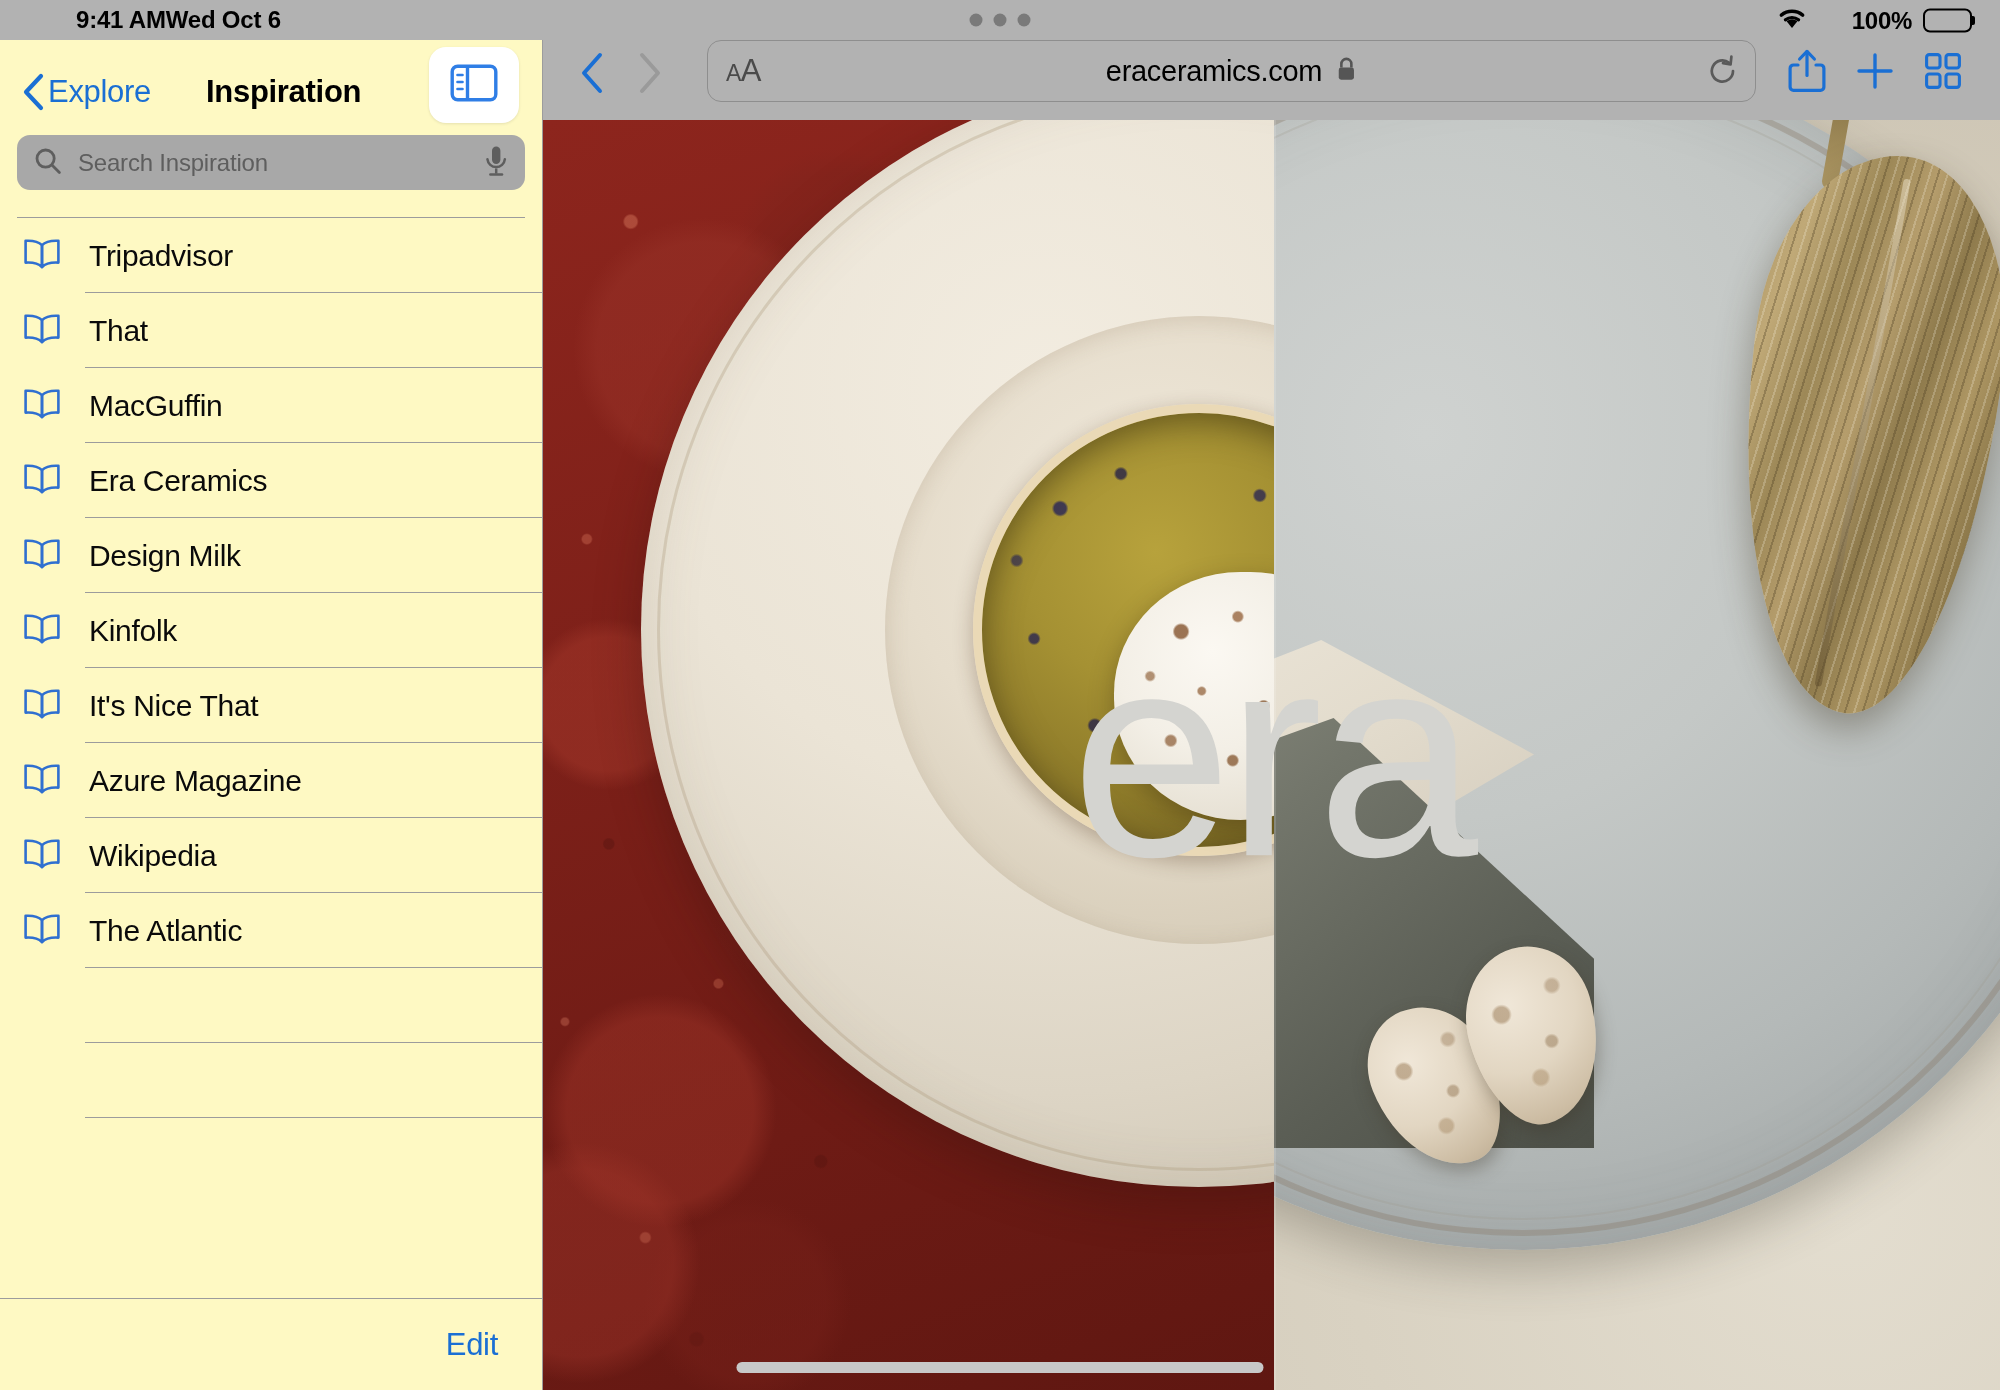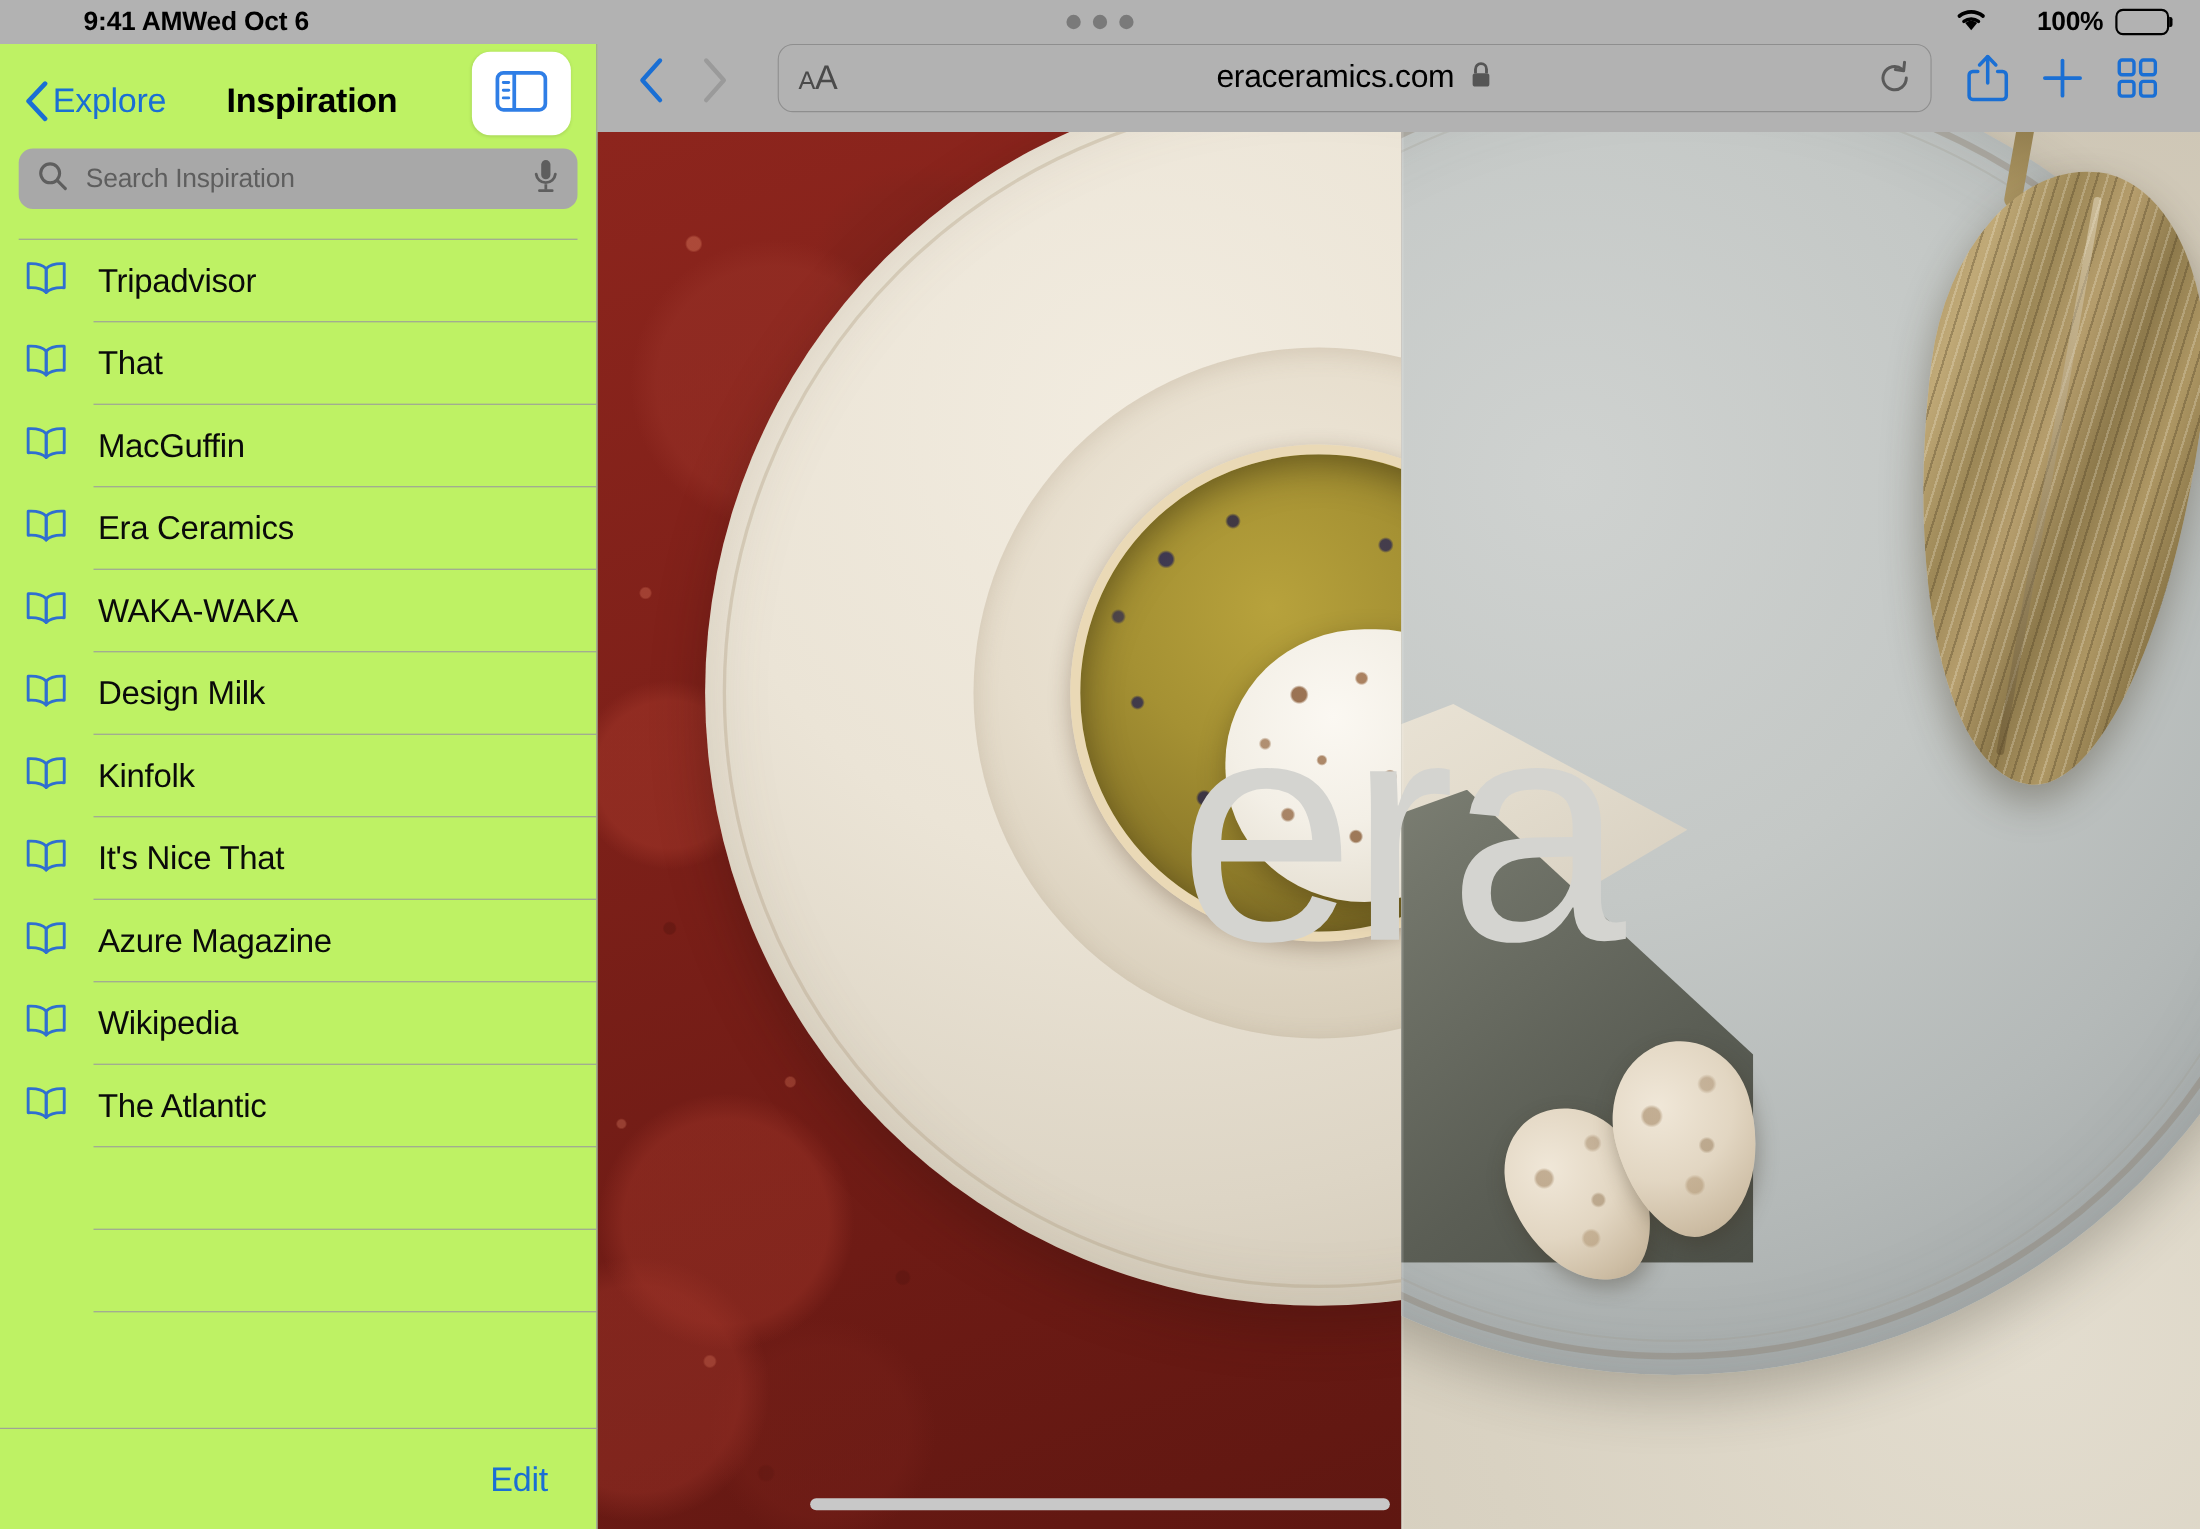--- a/index.html
+++ b/index.html
@@ -52,21 +52,21 @@
   .batt-fill { width:100%; height:100%; background:#000; border-radius:3px; }
   .batt-nub {
     position:absolute; right:-5px; top:50%; transform:translateY(-50%);
     width:3.5px; height:9px; background:#000; border-radius:0 2px 2px 0;
   }
 
   
   #sidebar {
     position:absolute; top:0; left:0;
     width:543px; height:1390px;
-    background:#bef264;
+    background:#fef9c3;
     z-index:30;
     border-right:1px solid #9c9c9c;
   }
   #sidebar-nav {
     height:135px;
     padding-top:48px;
     display:flex; align-items:center;
     position:relative;
   }
   .back-chevron {
@@ -570,28 +570,20 @@
     </svg></span>
           <span class="bm-label">MacGuffin</span>
           <span class="sep"></span>
         </div>
         <div class="bm-row">
           <span><svg width="40" height="32" viewBox="0 0 40 32">
       <path d="M20 7.2 C16 3.2 10.2 2.4 3.6 2.8 L3.6 24.6 C10.2 24.2 16 25 20 29 L20 7.2 Z" stroke="#2f6fd0" stroke-width="2.6" fill="none" stroke-linejoin="round"></path>
       <path d="M20 7.2 C24 3.2 29.8 2.4 36.4 2.8 L36.4 24.6 C29.8 24.2 24 25 20 29 L20 7.2 Z" stroke="#2f6fd0" stroke-width="2.6" fill="none" stroke-linejoin="round"></path>
     </svg></span>
           <span class="bm-label">Era Ceramics</span>
-          <span class="sep"></span>
-        </div>
-        <div class="bm-row">
-          <span><svg width="40" height="32" viewBox="0 0 40 32">
-      <path d="M20 7.2 C16 3.2 10.2 2.4 3.6 2.8 L3.6 24.6 C10.2 24.2 16 25 20 29 L20 7.2 Z" stroke="#2f6fd0" stroke-width="2.6" fill="none" stroke-linejoin="round"></path>
-      <path d="M20 7.2 C24 3.2 29.8 2.4 36.4 2.8 L36.4 24.6 C29.8 24.2 24 25 20 29 L20 7.2 Z" stroke="#2f6fd0" stroke-width="2.6" fill="none" stroke-linejoin="round"></path>
-    </svg></span>
-          <span class="bm-label">WAKA-WAKA</span>
           <span class="sep"></span>
         </div>
         <div class="bm-row">
           <span><svg width="40" height="32" viewBox="0 0 40 32">
       <path d="M20 7.2 C16 3.2 10.2 2.4 3.6 2.8 L3.6 24.6 C10.2 24.2 16 25 20 29 L20 7.2 Z" stroke="#2f6fd0" stroke-width="2.6" fill="none" stroke-linejoin="round"></path>
       <path d="M20 7.2 C24 3.2 29.8 2.4 36.4 2.8 L36.4 24.6 C29.8 24.2 24 25 20 29 L20 7.2 Z" stroke="#2f6fd0" stroke-width="2.6" fill="none" stroke-linejoin="round"></path>
     </svg></span>
           <span class="bm-label">Design Milk</span>
           <span class="sep"></span>
         </div>

